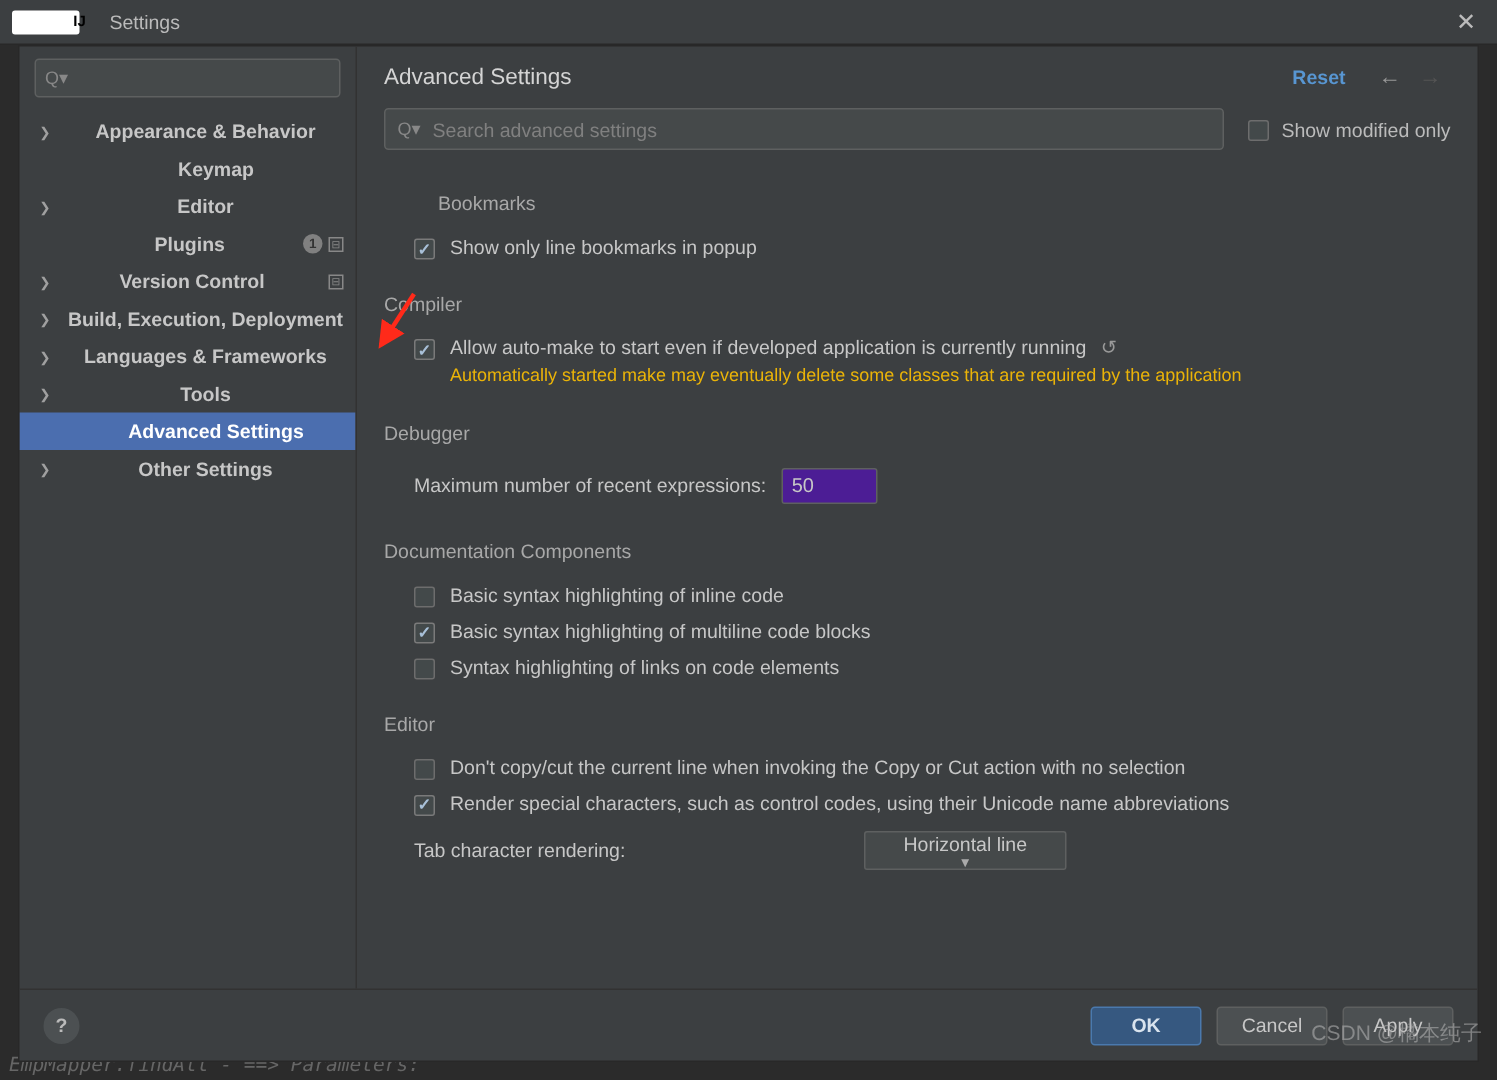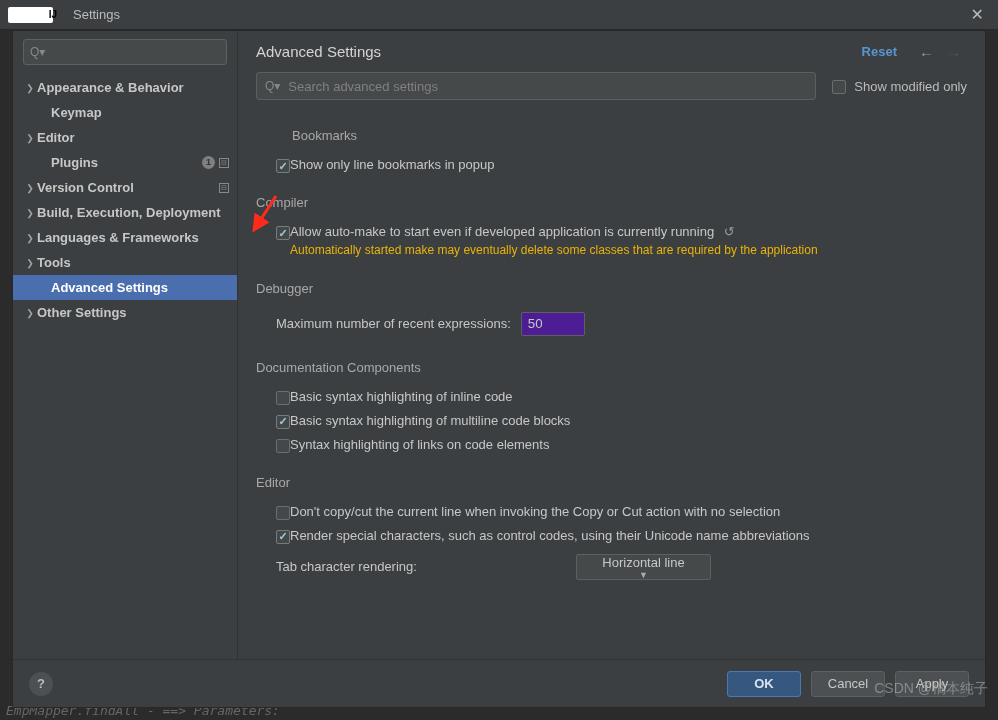--- a/index.html
+++ b/index.html
@@ -19,21 +19,21 @@
 .search-box .mag { color: #888; font-size: 12px; margin-right: 6px; }
 .search-box input { background: transparent; border: none; outline: none; color: #bbb; flex: 1; font-size: 12px; }
 
 .tree { flex: 1; overflow: auto; }
 .tree-item { display: flex; align-items: center; height: 25px; padding-left: 10px; cursor: pointer; color: #bdbdbd; position: relative; }
 .tree-item.selected { background: #4b6eaf; color: #fff; }
 .tree-item .chev { width: 14px; text-align: center; color: #a0a0a0; font-size: 9px; }
 .tree-item.top .label { font-weight: bold; color: #c7c7c7; }
 .tree-item.selected .label { color: #fff; }
 .tree-item.child { padding-left: 24px; }
-.tree-item .label { flex: 1; }
+.tree-item .label { flex: 1; text-align: center; }
 .tree-item .badge { background: #808080; color: #333; border-radius: 8px; font-size: 9px; padding: 0 4px; margin-right: 4px; font-weight: bold; line-height: 13px; }
 .tree-item .sep-ic { width: 10px; height: 10px; border: 1px solid #888; margin-right: 8px; display: flex; align-items: center; justify-content: center; font-size: 7px; color: #888; }
 
 .main { flex: 1; display: flex; flex-direction: column; min-width: 0; }
 .main-header { display: flex; align-items: center; padding: 12px 18px 12px 18px; }
 .main-title { color: #d4d4d4; font-size: 15px; flex: 1; }
 .reset { color: #5896d2; font-weight: bold; margin-right: 16px; cursor: pointer; }
 .nav-arrow { color: #999; font-size: 15px; padding: 0 6px; cursor: pointer; }
 .nav-arrow.dim { color: #555; }
 
@@ -44,21 +44,21 @@
 .adv-search input::placeholder { color: #808080; }
 .mod-only { display: flex; align-items: center; gap: 8px; color: #bbb; }
 
 .content { flex: 1; overflow-y: auto; padding: 8px 18px 18px; }
 .content::-webkit-scrollbar { width: 10px; }
 .content::-webkit-scrollbar-track { background: #3c3f41; }
 .content::-webkit-scrollbar-thumb { background: #5b5d5f; border-radius: 5px; }
 
 .section-title { color: #a8a8a8; margin: 18px 0 10px; font-size: 13px; }
 .section-title:first-child { margin-top: 10px; margin-left: 36px; }
-.opt { display: flex; align-items: flex-start; padding: 4px 0 4px 20px; color: #c7c7c7; position: relative; }
+.opt { display: flex; align-items: flex-start; gap: 10px; padding: 4px 0 4px 20px; color: #c7c7c7; position: relative; }
 .opt .sub { color: #eab308; font-size: 12px; line-height: 1.4; margin-top: 3px; }
 .ck { width: 14px; height: 14px; border: 1px solid #6d6d6d; border-radius: 2px; background: #43494a; flex-shrink: 0; display: flex; align-items: center; justify-content: center; margin-top: 2px; cursor: pointer; }
 .ck.on { background: #43494a; border-color: #7a7a7a; }
 .ck.on::after { content: "✓"; color: #a8c0d8; font-size: 11px; font-weight: bold; }
 .reset-ic { color: #999; margin-left: 6px; font-size: 13px; cursor: pointer; }
 
 .field-row { display: flex; align-items: center; gap: 10px; padding: 6px 0 6px 20px; color: #c7c7c7; }
 .num-input { width: 64px; height: 24px; background: #4c1d95; border: 1px solid #5e6060; color: #c7c7c7; padding: 0 6px; border-radius: 2px; }
 .select { width: 135px; height: 26px; background: #45494a; border: 1px solid #5e6060; color: #c7c7c7; padding: 0 8px; border-radius: 2px; display: flex; align-items: center; justify-content: space-between; cursor: pointer; flex-direction: column; }
 .select .ar { font-size: 9px; color: #aaa; }

